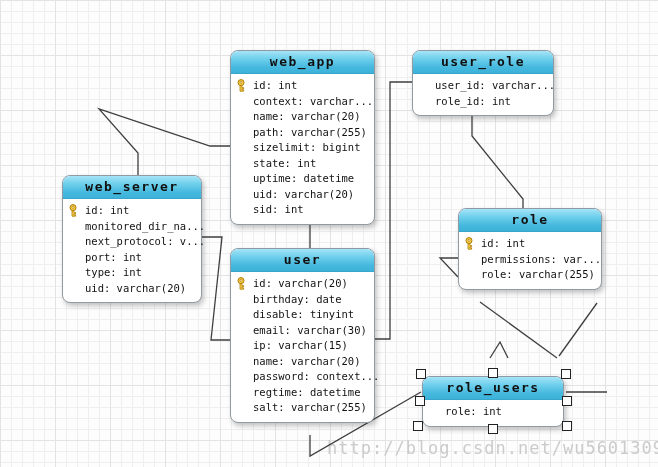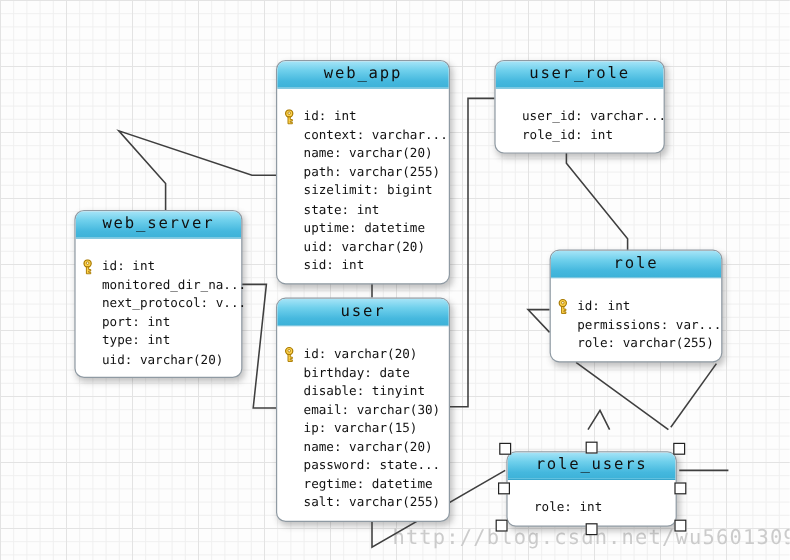--- a/index.html
+++ b/index.html
@@ -20,25 +20,25 @@
   }
   #connectors{position:absolute;left:0;top:0;width:658px;height:467px;pointer-events:none;}
   #connectors polyline{fill:none;stroke:#3f3f3f;stroke-width:1.3;pointer-events:stroke;}
   .table{
     position:absolute;background:#ffffff;
     border:1px solid #8f9aa3;border-radius:8px;
     box-shadow:2px 3px 5px rgba(60,60,60,.30);
   }
   .table .hd{
     height:22px;line-height:22px;text-align:center;
-    font-weight:normal;font-size:13px;letter-spacing:1.5px;color:#101010;
+    font-weight:bold;font-size:13px;letter-spacing:1.5px;color:#101010;
     background:linear-gradient(180deg,#a6e4f7 0%,#6fd0ec 35%,#45b8de 75%,#3db2d8 100%);
     border-radius:7px 7px 0 0;border-bottom:1px solid #38a6cc;
   }
-  .table .bd{padding:16px 0 6px 0;}
+  .table .bd{padding:4px 0 6px 0;}
   .row{
     position:relative;height:15.5px;line-height:15.5px;
     padding-left:22px;font-size:10.5px;color:#111;white-space:nowrap;
   }
   .row .key{position:absolute;left:5px;top:1px;}
   .handle{
     position:absolute;width:10px;height:10px;background:#ffffff;
     border:1.5px solid #222;box-sizing:border-box;z-index:5;
   }
   .h-tl{left:-7px;top:-8px;}  .h-tm{left:calc(50% - 5px);top:-9px;}  .h-tr{right:-8px;top:-8px;}
@@ -122,21 +122,21 @@
         <div class="row"><span class="key"><svg width="12" height="13" viewBox="0 0 12 13">
               <circle cx="5" cy="3.6" r="3" fill="#ffd34d" stroke="#a87900" stroke-width="1"></circle>
               <circle cx="5" cy="3.3" r="1.1" fill="#fff8e0" stroke="#a87900" stroke-width="0.7"></circle>
               <path d="M4 6.4 L4 12.2 L7.6 12.2 L7.6 10.9 L5.9 10.9 L5.9 9.9 L7.6 9.9 L7.6 8.6 L5.9 8.6 L5.9 6.4 Z" fill="#ffd34d" stroke="#a87900" stroke-width="0.8"></path>
             </svg></span><span>id: varchar(20)</span></div>
         <div class="row"><span>birthday: date</span></div>
         <div class="row"><span>disable: tinyint</span></div>
         <div class="row"><span>email: varchar(30)</span></div>
         <div class="row"><span>ip: varchar(15)</span></div>
         <div class="row"><span>name: varchar(20)</span></div>
-        <div class="row"><span>password: state...</span></div>
+        <div class="row"><span>password: context...</span></div>
         <div class="row"><span>regtime: datetime</span></div>
         <div class="row"><span>salt: varchar(255)</span></div>
       </div>
   </div>
     <div class="table" style="left: 422px; top: 376px; width: 140px;">
     <div class="hd">role_users</div>
     <div class="bd">
         <div class="row"><span>role: int</span></div>
       </div>
   <div class="handle h-tl"></div>

